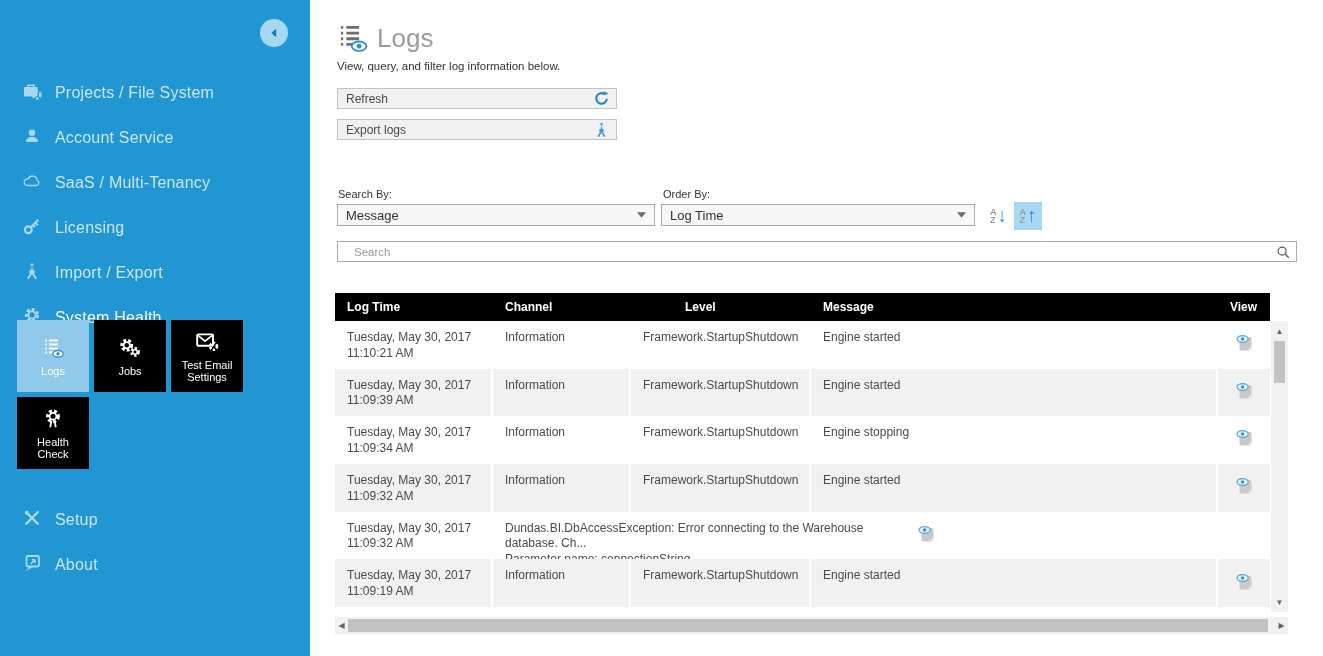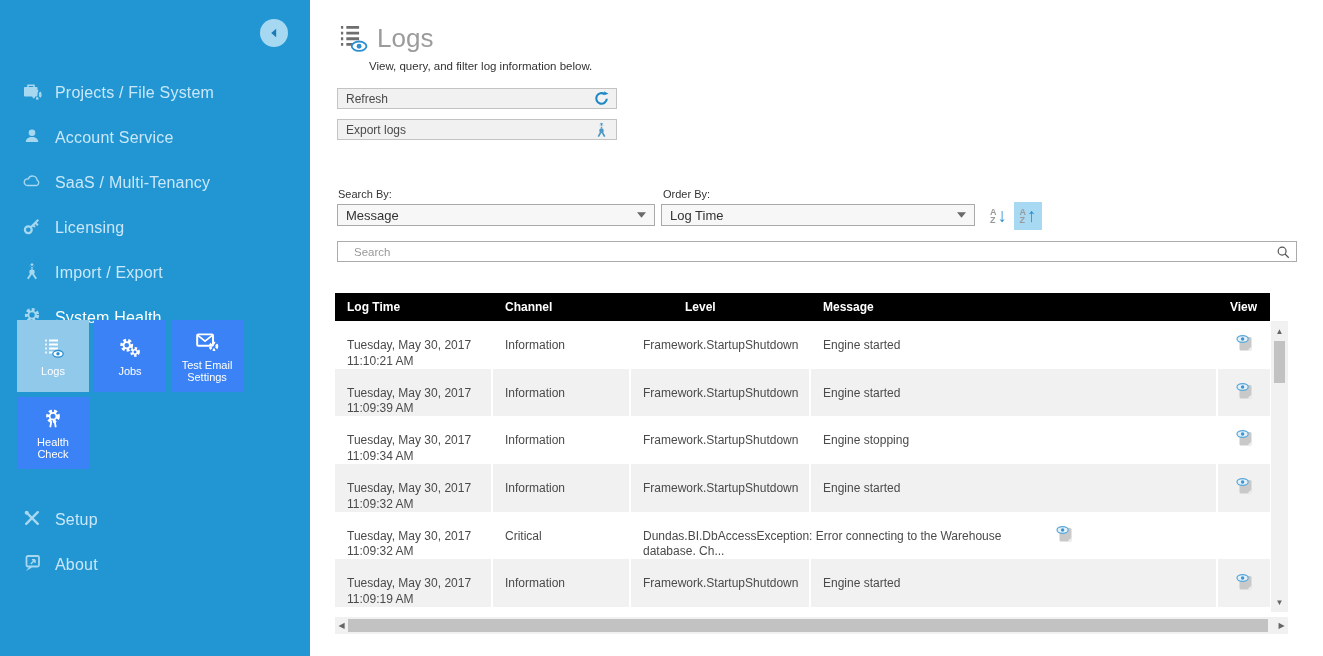--- a/index.html
+++ b/index.html
@@ -14,33 +14,33 @@
   .collapse-btn svg { width:14px; height:14px; display:block; }
   .nav { position:absolute; left:20px; top:57px; width:280px; }
   .nav-bottom { position:absolute; left:20px; top:484px; width:280px; }
   .nav-item { height:45px; display:flex; align-items:flex-end; cursor:pointer; color:#c9e7f8; }
   .nav-item.active { color:#ffffff; }
   .nav-item .nico { width:24px; height:22px; margin-right:11px; display:flex; align-items:center; justify-content:center; color:#a8d8f0; }
   .nav-item .nico svg { width:20px; height:20px; }
   .nav-item .nlabel { font-size:16px; letter-spacing:.2px; }
 
   .tiles { position:absolute; left:17px; top:320px; width:240px; display:flex; flex-wrap:wrap; }
-  .tile { width:72px; height:72px; margin:0 5px 5px 0; background:#3b82f6; color:#fff; cursor:pointer;
+  .tile { width:72px; height:72px; margin:0 5px 5px 0; background:#000000; color:#fff; cursor:pointer;
           display:flex; flex-direction:column; align-items:center; justify-content:center; text-align:center; }
   .tile.active { background:#90c9ea; }
   .tile .tico { height:26px; display:flex; align-items:center; justify-content:center; color:#ffffff; margin-bottom:4px; }
   .tile .tico svg { width:24px; height:22px; }
   .tile .tlabel { font-size:11px; line-height:12px; padding:0 3px; }
 
   
   .page-header { position:absolute; left:335px; top:22px; display:flex; align-items:center; }
   .page-header .hico { width:34px; height:32px; color:#6e6e6e; margin-right:8px; }
   .page-header .hico svg { width:34px; height:32px; }
   .page-title { font-size:26px; color:#9b9b9b; }
-  .subtitle { position:absolute; left:337px; top:60px; font-size:11.5px; color:#333;margin-left:32px; }
+  .subtitle { position:absolute; left:337px; top:60px; font-size:11.5px; color:#333; }
 
   
   .actions { position:absolute; left:337px; top:88px; width:280px; }
   .act-btn { width:280px; height:21px; margin-bottom:10px; background:#f1f1f1; border:1px solid #c3c3c3;
              display:flex; align-items:center; justify-content:space-between; padding:0 6px 0 8px;
              font-size:12px; color:#4a4a4a; cursor:pointer; }
   .act-btn .aico { width:17px; height:17px; display:flex; align-items:center; }
   .act-btn .aico svg { width:17px; height:17px; }
 
   
@@ -61,21 +61,21 @@
                       font-family:"Liberation Sans", sans-serif;margin-left:8px; }
   .search-box input::placeholder { color:#999; }
   .search-box .sico svg { width:14px; height:14px; display:block; }
 
   
   .log-table { position:absolute; left:335px; top:293px; width:935px; }
   .thead { display:flex; height:28px; background:#000; }
   .thead .th { color:#fff; font-size:12px; font-weight:bold; line-height:28px; padding-left:12px; }
   .c0{width:158px;} .c1{width:138px;} .c2{width:180px;} .c3{width:407px;} .c4{width:52px;}
   .trow { display:flex; height:47.7px; }
-  .trow .td { padding:17px 8px 0 12px; font-size:12px; color:#4a4a4a; line-height:15.5px; overflow:hidden; }
+  .trow .td { padding:9px 8px 0 12px; font-size:12px; color:#4a4a4a; line-height:15.5px; overflow:hidden; }
   .trow.odd .td { background:#f1f1f1; border-right:2px solid #fff; }
   .trow.odd .td.c4 { border-right:none; }
   .trow .td.c4 { display:flex; align-items:center; justify-content:center; padding:0; }
   .view-btn { width:22px; height:22px; cursor:pointer; display:flex; align-items:center; justify-content:center; }
   .view-btn svg { width:21px; height:21px; }
 
   
   .vscroll { position:absolute; left:1271px; top:321px; width:17px; height:291px; background:#f1f1f1; }
   .vscroll .sar { position:absolute; left:0; width:17px; height:14px; color:#666; font-size:8px;
                   display:flex; align-items:center; justify-content:center; cursor:pointer; }
@@ -400,21 +400,20 @@
                   <circle cx="8.6" cy="7" r="1.7" fill="#3f93cc"></circle>
                 </svg></span>
             </span>
           </div>
         </div>
         <div class="trow even">
           <div class="td c0">
             <div>Tuesday, May 30, 2017</div>
             <div>11:09:32 AM</div>
           </div>
-          <div class="td c1">Critical</div>
           <div class="td c3">
             <div>Dundas.BI.DbAccessException: Error connecting to the Warehouse database. Ch...</div>
             <div>Parameter name: connectionString</div>
           </div>
           <div class="td c4">
             <span class="view-btn">
               <span><svg viewBox="0 0 21 21">
                   <rect x="5.5" y="5" width="12" height="13.5" rx="1.5" fill="#c9c9c9"></rect>
                   <path d="M13.5 18.5 L17.5 14.5 V18.5 Z" fill="#efefef"></path>
                   <ellipse cx="8.6" cy="7" rx="5.6" ry="3.4" fill="#e2f1fa" stroke="#5aa7d8" stroke-width="1.2"></ellipse>

